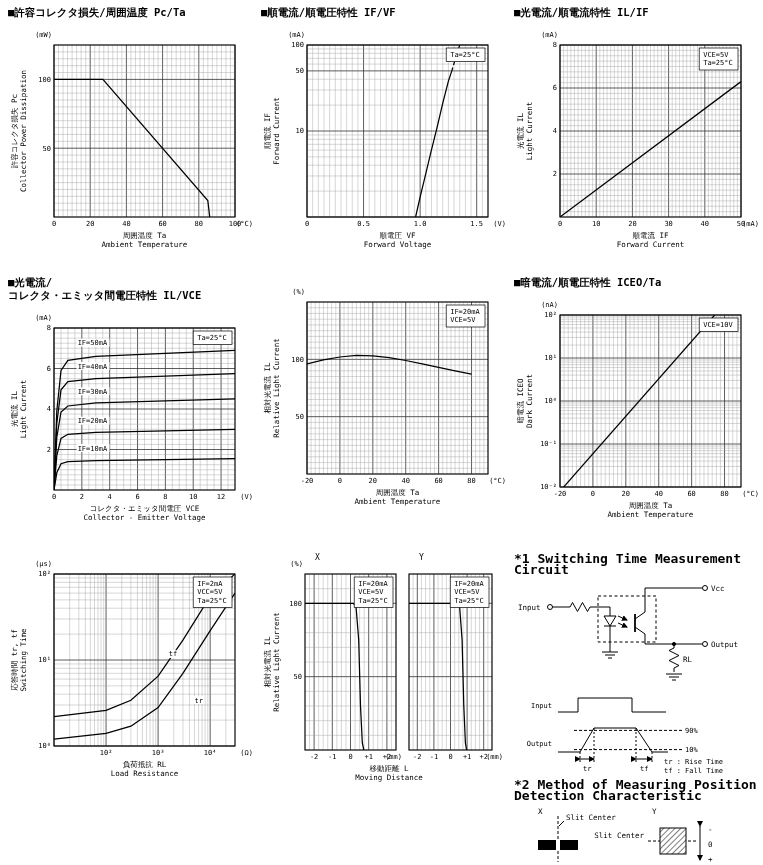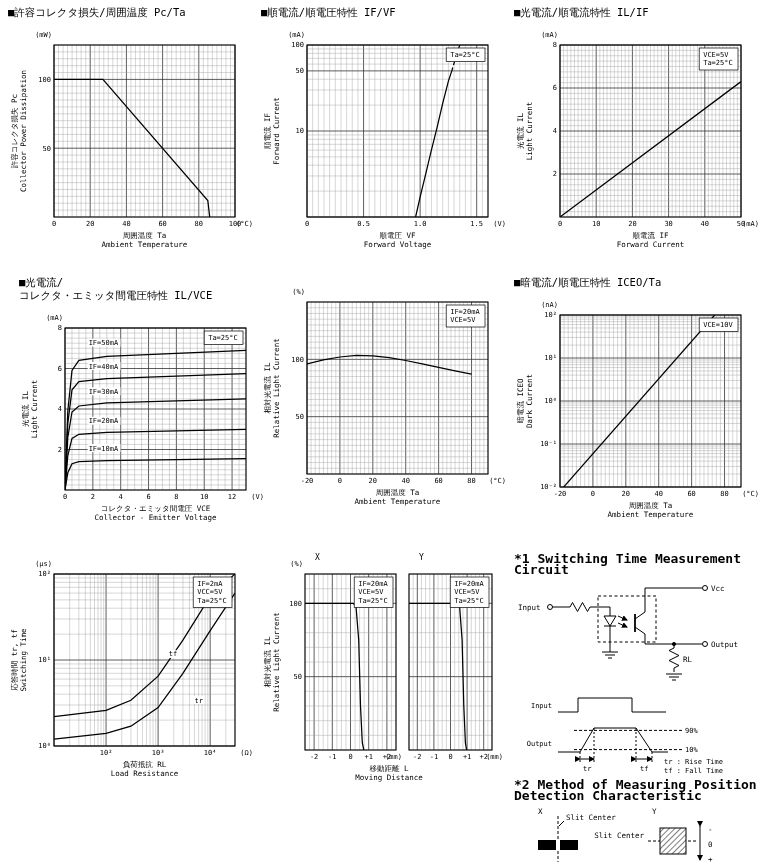--- a/index.html
+++ b/index.html
@@ -1,25 +1,25 @@
 <!DOCTYPE html>
 <html><head>
 <meta charset="utf-8">
 <style>
   html,body{margin:0;padding:0;background:#fff;}
   body{font-family:"DejaVu Sans Mono","Liberation Mono",monospace;color:#000;}
   .page{position:relative;width:763px;height:865px;background:#fff;overflow:hidden;}
   .panel{position:absolute;}
-  .ptitle{font-size:10.5px;line-height:13px;font-weight:normal;white-space:nowrap;}
+  .ptitle{font-size:10.5px;line-height:13px;font-weight:bold;white-space:nowrap;}
   svg{display:block;}
   svg text{font-family:"DejaVu Sans Mono","Liberation Mono",monospace;fill:#000;}
   #p1{left:8px;top:6px;width:247px;}
   #p2{left:261px;top:6px;width:247px;}
   #p3{left:514px;top:6px;width:247px;}
-  #p4{left:19px;top:276px;width:247px;}
+  #p4{left:8px;top:276px;width:247px;}
   #p5{left:261px;top:276px;width:247px;}
   #p6{left:514px;top:276px;width:247px;}
   #p7{left:8px;top:548px;width:247px;}
   #p8{left:261px;top:548px;width:247px;}
   #p9{left:514px;top:552px;width:246px;}
   .dual{display:flex;}
   .xlabel2{font-size:7.5px;text-align:center;width:200px;margin-left:28px;line-height:9px;}
   .notetitle{font-size:13px;font-weight:bold;line-height:11px;margin:1px 0;}
 </style>
 </head>

